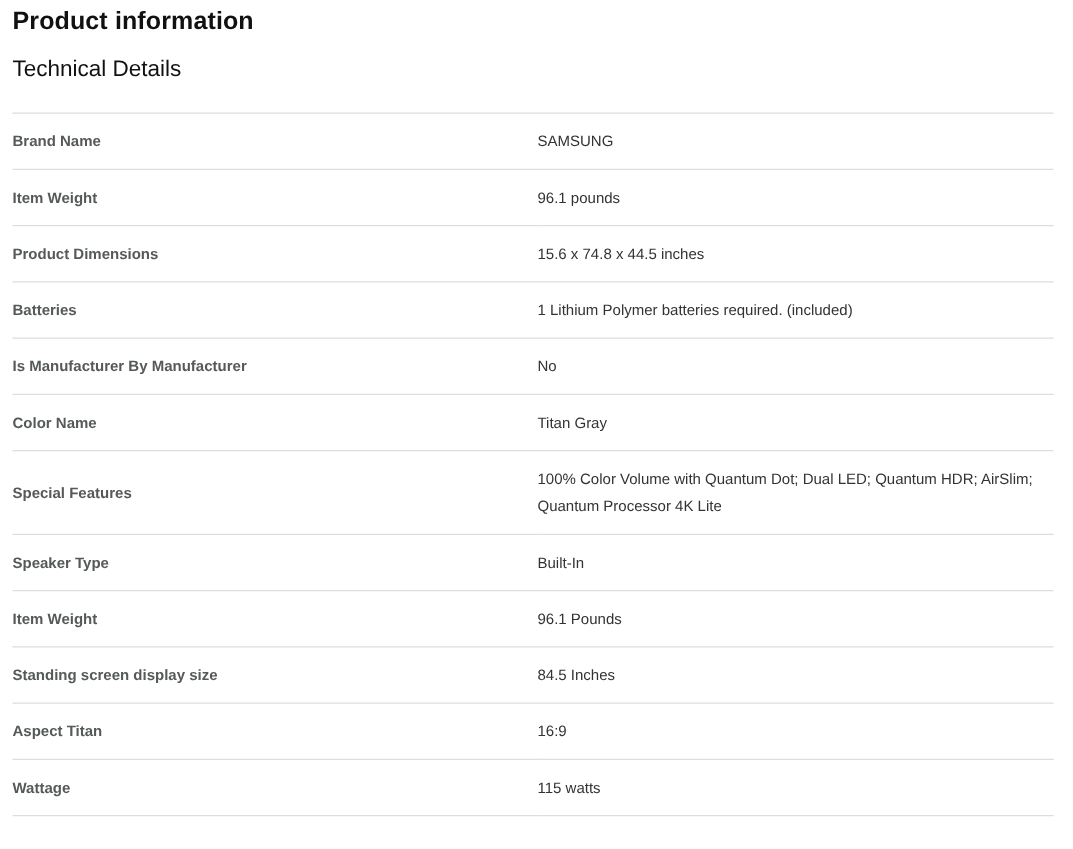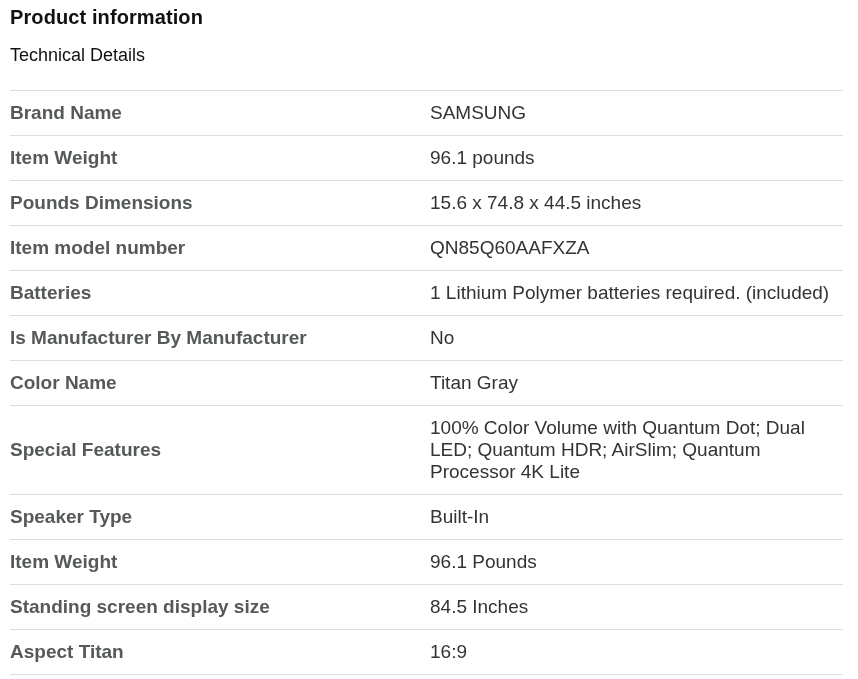--- a/index.html
+++ b/index.html
@@ -40,21 +40,21 @@
   }
   table.spec-table tr {
     border-bottom: 1px solid #dddddd;
   }
   table.spec-table tr:first-child {
     border-top: 1px solid #dddddd;
   }
   table.spec-table td {
     padding: 11px 0 11px 0;
     vertical-align: middle;
-    font-size: 19px;
+    font-size: 12px;
     line-height: 22px;
   }
   td.spec-key {
     width: 420px;
     padding-left: 18px;
     font-weight: bold;
     color: #565959;
     box-sizing: border-box;
   }
   td.spec-val {
@@ -74,26 +74,22 @@
     <tbody>
         <tr>
           <td class="spec-key">Brand Name</td>
           <td class="spec-val">SAMSUNG</td>
         </tr>
         <tr>
           <td class="spec-key">Item Weight</td>
           <td class="spec-val">96.1 pounds</td>
         </tr>
         <tr>
-          <td class="spec-key">Pounds Dimensions</td>
+          <td class="spec-key">Product Dimensions</td>
           <td class="spec-val">15.6 x 74.8 x 44.5 inches</td>
-        </tr>
-        <tr>
-          <td class="spec-key">Item model number</td>
-          <td class="spec-val">QN85Q60AAFXZA</td>
         </tr>
         <tr>
           <td class="spec-key">Batteries</td>
           <td class="spec-val">1 Lithium Polymer batteries required. (included)</td>
         </tr>
         <tr>
           <td class="spec-key">Is Manufacturer By Manufacturer</td>
           <td class="spec-val">No</td>
         </tr>
         <tr>

